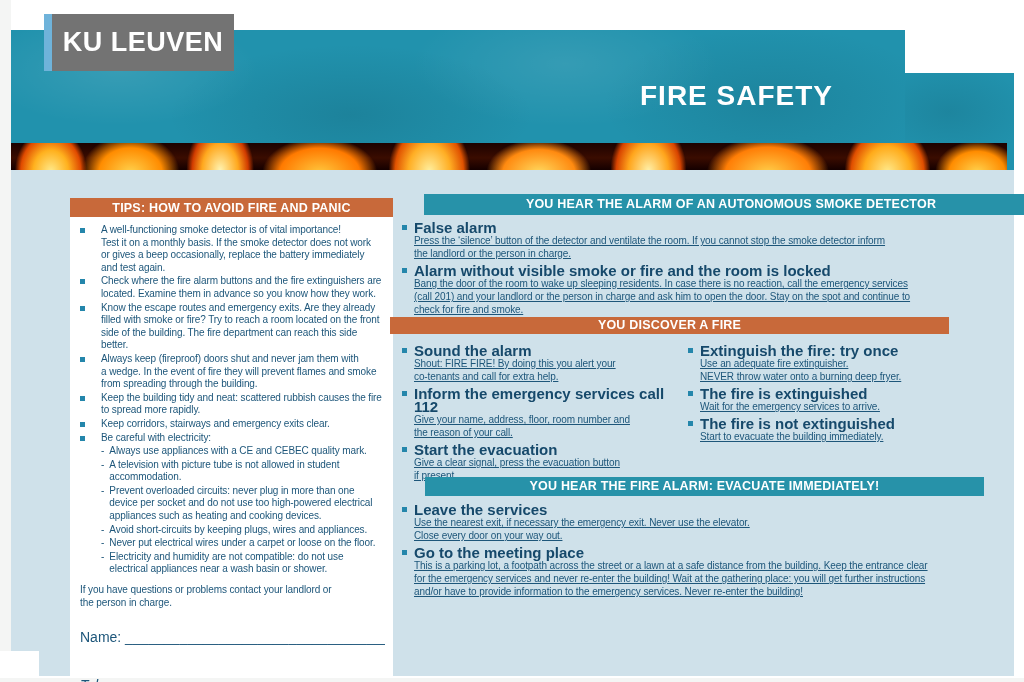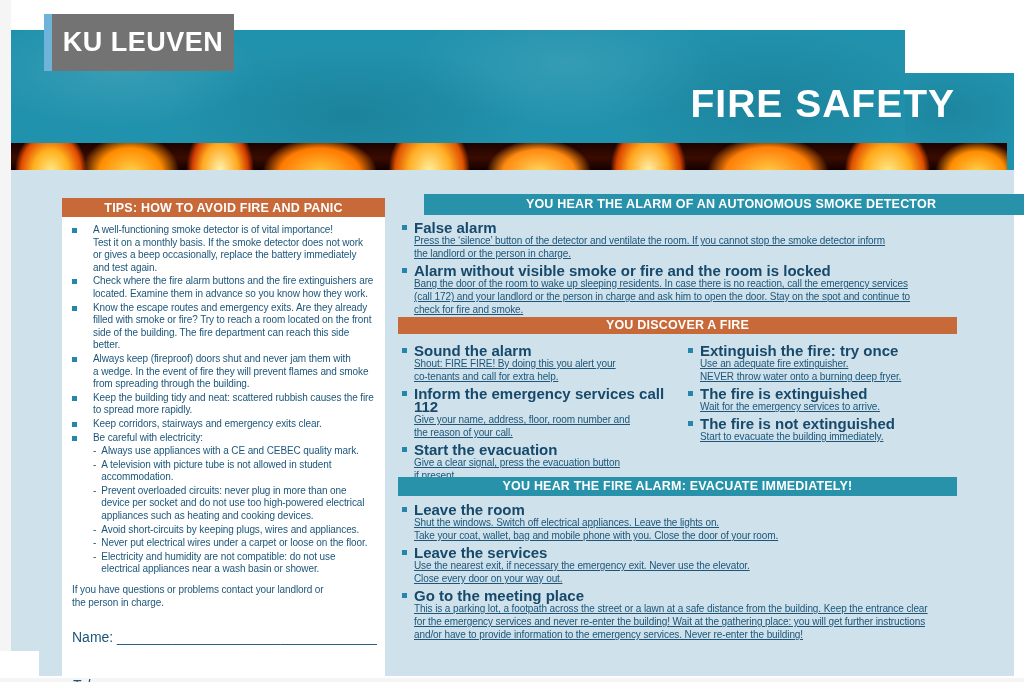--- a/index.html
+++ b/index.html
@@ -47,56 +47,56 @@
 
   
   .logo-accent{left:44px;top:14px;width:8px;height:57px;background:#6fb3da;}
   .logo-box{
     left:52px;top:14px;width:182px;height:57px;background:#737373;
     display:flex;align-items:center;justify-content:center;
   }
   .logo-text{color:#fff;font-size:27px;font-weight:bold;letter-spacing:0.5px;}
 
   .poster-title{
-    left:640px;top:85px;width:315px;height:40px;text-align:right;
-    color:#ffffff;font-size:39px;font-weight:bold;letter-spacing:1px;line-height:38px;
+    left:640px;top:77px;width:315px;height:40px;
+    color:#ffffff;font-size:28px;font-weight:bold;letter-spacing:1px;line-height:38px;
   }
 
   
   .body-bg{left:11px;top:170px;width:1003px;height:506px;background:#cfe1ea;}
   .notch{left:11px;top:651px;width:28px;height:25px;background:#ffffff;}
 
   
   .bar{
     color:#ffffff;font-weight:bold;font-size:12.5px;text-align:center;
     letter-spacing:0.2px;
   }
   .bar-teal{background:#2792a9;}
   .bar-orange{background:#c8693a;}
 
   
-  .left-panel{left:62px;top:198px;width:323px;height:478px;background:#ffffff;}
+  .left-panel{left:70px;top:198px;width:323px;height:478px;background:#ffffff;}
   .panel-header{height:19px;line-height:20px;}
   .panel-body{padding:7px 8px 0 10px;color:#1d567a;}
   .tip{display:flex;gap:16px;margin-bottom:1px;}
   .sq{width:5px;height:5px;background:#2486ab;margin-top:4px;flex:none;}
   .t-text{font-size:10px;line-height:12.6px;letter-spacing:-0.1px;white-space:pre-line;}
   .sub{display:flex;gap:5px;margin:0 0 1px 21px;}
   .dash{font-size:10px;line-height:12.6px;flex:none;}
   .note{font-size:10px;line-height:12.6px;letter-spacing:-0.1px;white-space:pre-line;margin-top:8px;}
   .fill-line{font-size:14px;white-space:nowrap;overflow:hidden;margin-top:20px;}
   .fill-line.tel{margin-top:32px;font-style:italic;}
 
   
   .s1-header{left:424px;top:194px;width:614px;height:21px;line-height:21px;}
   .s1-content{left:402px;top:221px;width:559px;}
-  .s2-header{left:398px;top:317px;width:559px;height:17px;line-height:17px;}
+  .s2-header{left:390px;top:317px;width:559px;height:17px;line-height:17px;}
   .s2-left{left:402px;top:344px;width:286px;}
   .s2-right{left:688px;top:344px;width:273px;}
-  .s3-header{left:398px;top:477px;width:559px;height:19px;line-height:19px;}
+  .s3-header{left:425px;top:477px;width:559px;height:19px;line-height:19px;}
   .s3-content{left:402px;top:503px;width:559px;}
 
   .r-item{display:flex;gap:7px;margin-bottom:4px;color:#1d567a;}
   .r-sq{width:5px;height:5px;background:#2486ab;margin-top:4px;flex:none;}
   .r-title{font-size:15px;font-weight:bold;line-height:13px;color:#16496b;}
   .r-body{font-size:10px;line-height:13px;letter-spacing:-0.1px;white-space:pre-line;text-decoration:underline;}
 </style>
 </head>
 <body>
 
@@ -203,21 +203,21 @@
       <div class="r-title">False alarm</div>
       <div class="r-body">Press the ‘silence’ button of the detector and ventilate the room. If you cannot stop the smoke detector inform
 the landlord or the person in charge.</div>
     </span>
   </div>
   <div class="r-item">
     <span class="r-sq"></span>
     <span>
       <div class="r-title">Alarm without visible smoke or fire and the room is locked</div>
       <div class="r-body">Bang the door of the room to wake up sleeping residents. In case there is no reaction, call the emergency services
-(call 172) and your landlord or the person in charge and ask him to open the door. Stay on the spot and continue to
+(call 201) and your landlord or the person in charge and ask him to open the door. Stay on the spot and continue to
 check for fire and smoke.</div>
     </span>
   </div>
 </div>
 
 <div class="abs bar bar-orange s2-header">YOU DISCOVER A FIRE</div>
 <div class="abs s2-left">
   <div class="r-item">
     <span class="r-sq"></span>
     <span>
@@ -263,28 +263,20 @@
     <span class="r-sq"></span>
     <span>
       <div class="r-title">The fire is not extinguished</div>
       <div class="r-body">Start to evacuate the building immediately.</div>
     </span>
   </div>
 </div>
 
 <div class="abs bar bar-teal s3-header">YOU HEAR THE FIRE ALARM: EVACUATE IMMEDIATELY!</div>
 <div class="abs s3-content">
-  <div class="r-item">
-    <span class="r-sq"></span>
-    <span>
-      <div class="r-title">Leave the room</div>
-      <div class="r-body">Shut the windows. Switch off electrical appliances. Leave the lights on.
-Take your coat, wallet, bag and mobile phone with you. Close the door of your room.</div>
-    </span>
-  </div>
   <div class="r-item">
     <span class="r-sq"></span>
     <span>
       <div class="r-title">Leave the services</div>
       <div class="r-body">Use the nearest exit, if necessary the emergency exit. Never use the elevator.
 Close every door on your way out.</div>
     </span>
   </div>
   <div class="r-item">
     <span class="r-sq"></span>

